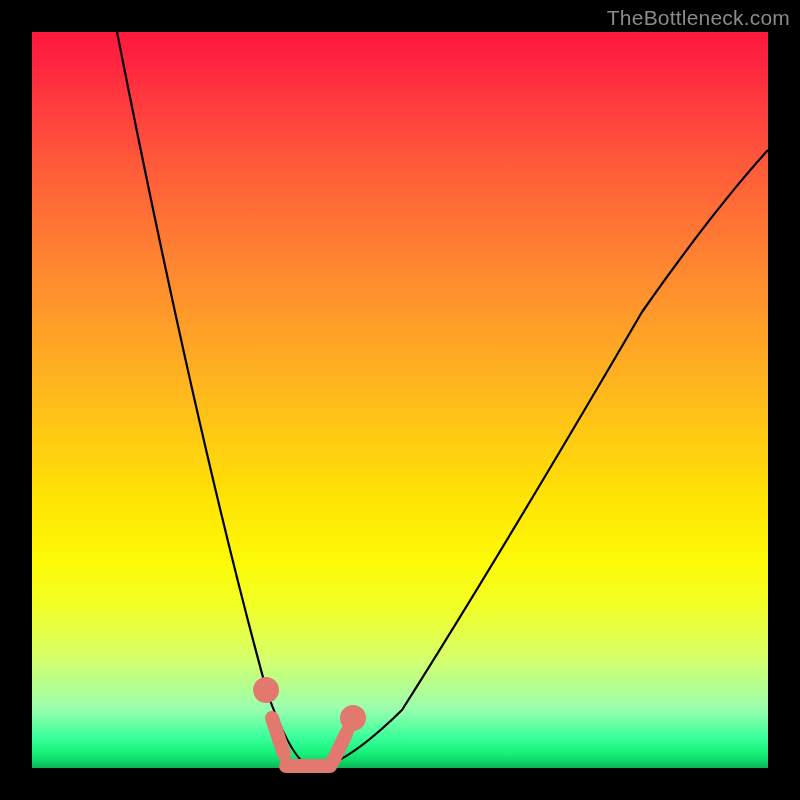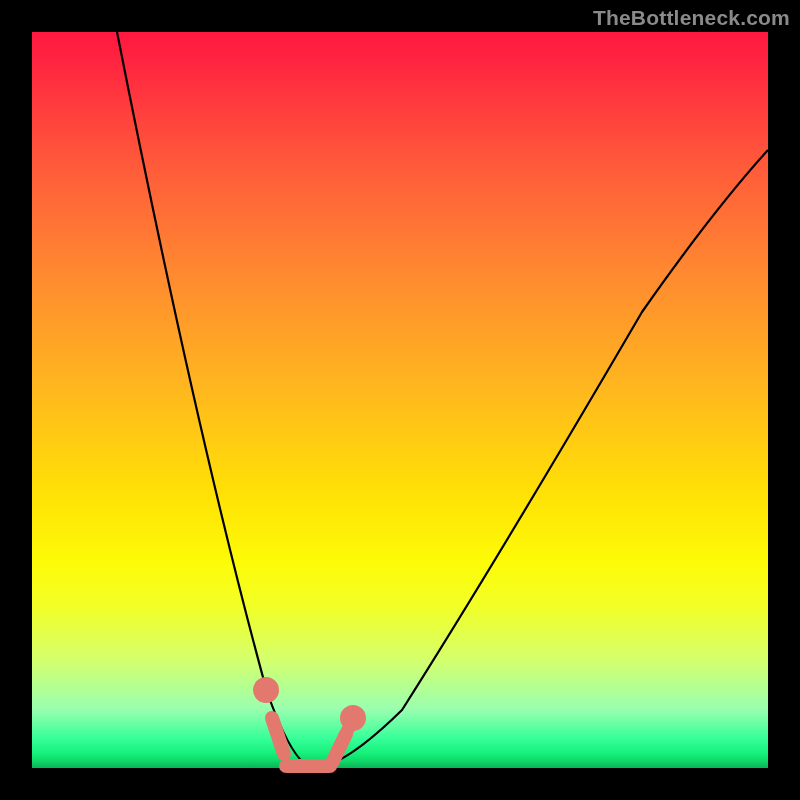--- a/index.html
+++ b/index.html
@@ -51,21 +51,21 @@
     width: 736px;
     height: 736px;
     overflow: visible;
   }
   .watermark {
     position: absolute;
     top: 6px;
     right: 10px;
     color: #8a8a8a;
     font-size: 21px;
-    font-weight: 700;
+    font-weight: 400;
     letter-spacing: 0.2px;
     user-select: none;
   }
 </style>
 </head>
 <body>
 
 <div class="frame">
   <div class="plot">
     <svg viewBox="0 0 736 736">

